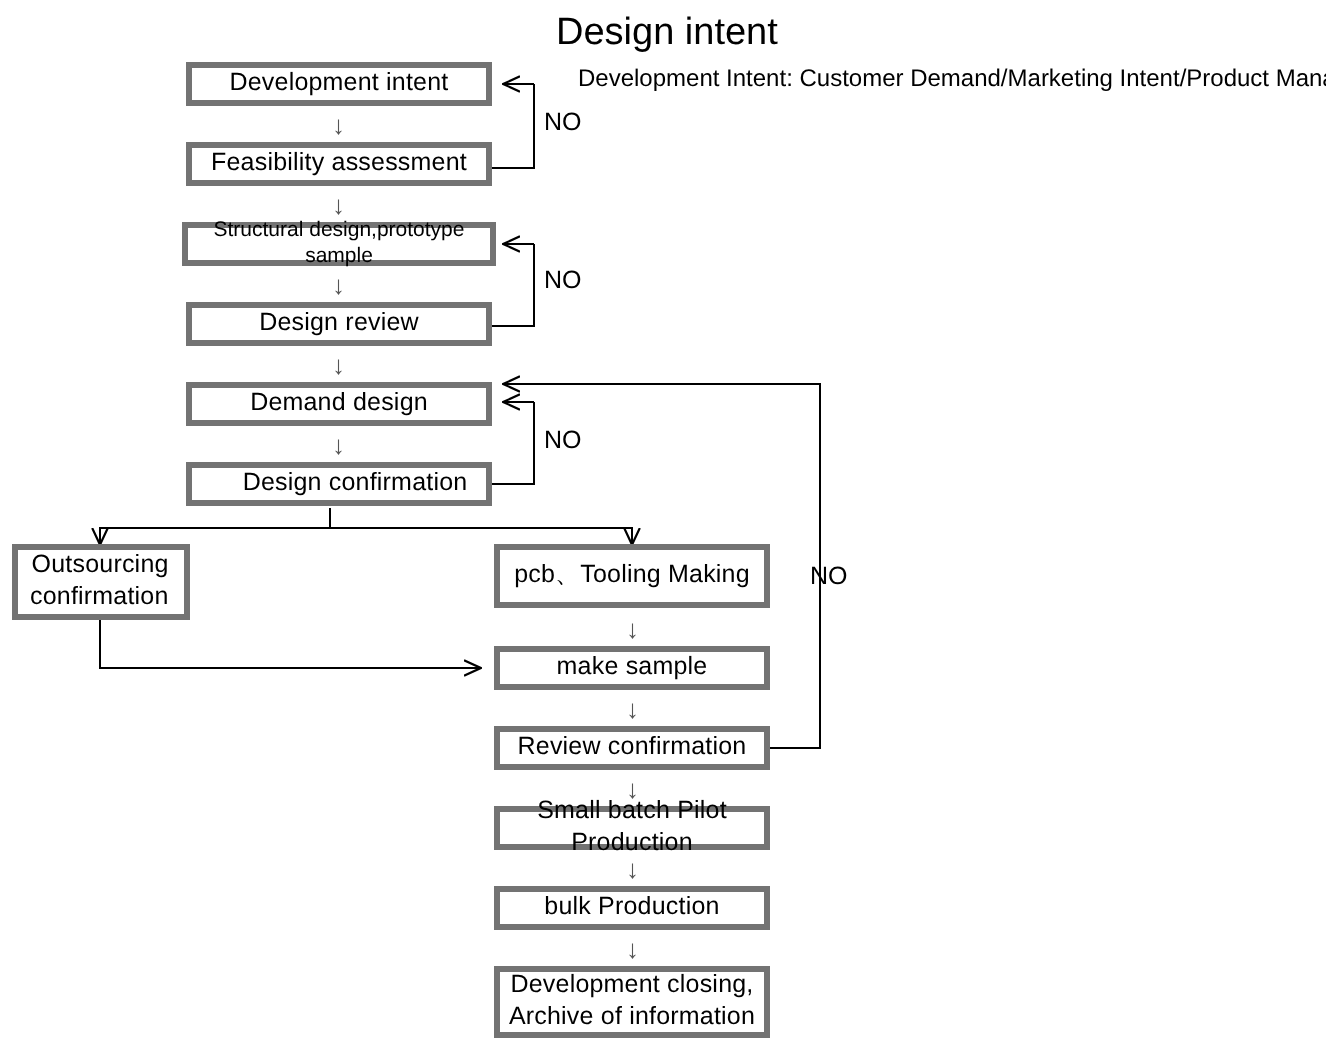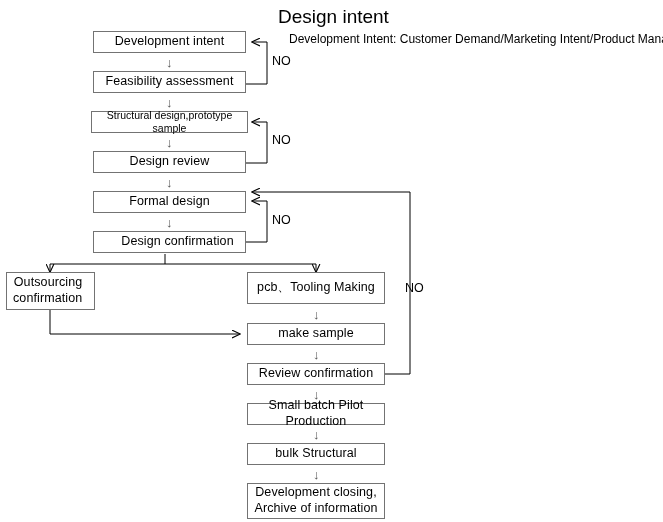--- a/index.html
+++ b/index.html
@@ -20,21 +20,21 @@
     position: absolute;
     left: 0;
     top: 0;
     width: 663px;
     height: 522px;
     pointer-events: none;
   }
   .node {
     position: absolute;
     box-sizing: border-box;
-    border: 1px solid #737373;
+    border: 3px solid #737373;
     background: #ffffff;
     display: flex;
     align-items: center;
     justify-content: center;
     text-align: center;
     font-size: 12.5px;
     line-height: 1.25;
     letter-spacing: 0.1px;
     white-space: pre-line;
     z-index: 2;
@@ -121,41 +121,41 @@
 
   <div class="node" style="left:93px; top:71px; width:153px; height:22px;">Feasibility assessment</div>
   <div class="vtick" style="left:166px; top:96px;">↓</div>
 
   <div class="node tight" style="left:91px; top:111px; width:157px; height:22px;">Structural design,prototype sample</div>
   <div class="vtick" style="left:166px; top:136px;">↓</div>
 
   <div class="node" style="left:93px; top:151px; width:153px; height:22px;">Design review</div>
   <div class="vtick" style="left:166px; top:176px;">↓</div>
 
-  <div class="node" style="left:93px; top:191px; width:153px; height:22px;">Formal design</div>
+  <div class="node" style="left:93px; top:191px; width:153px; height:22px;">Demand design</div>
   <div class="vtick" style="left:166px; top:216px;">↓</div>
 
   <div class="node" style="left:93px; top:231px; width:153px; height:22px;padding-left:16px;">Design confirmation</div>
 
   <div class="node leftal" style="left:6px; top:272px; width:89px; height:38px;">Outsourcing
 confirmation</div>
 
   <div class="node" style="left:247px; top:272px; width:138px; height:32px;">pcb、Tooling Making</div>
   <div class="vtick" style="left:313px; top:308px;">↓</div>
 
   <div class="node" style="left:247px; top:323px; width:138px; height:22px;">make sample</div>
   <div class="vtick" style="left:313px; top:348px;">↓</div>
 
   <div class="node" style="left:247px; top:363px; width:138px; height:22px;">Review confirmation</div>
   <div class="vtick" style="left:313px; top:388px;">↓</div>
 
   <div class="node" style="left:247px; top:403px; width:138px; height:22px;">Small batch Pilot Production</div>
   <div class="vtick" style="left:313px; top:428px;">↓</div>
 
-  <div class="node" style="left:247px; top:443px; width:138px; height:22px;">bulk Structural</div>
+  <div class="node" style="left:247px; top:443px; width:138px; height:22px;">bulk Production</div>
   <div class="vtick" style="left:313px; top:468px;">↓</div>
 
   <div class="node" style="left:247px; top:483px; width:138px; height:36px;">Development closing,
 Archive of information</div>
 
   <div class="label" style="left:272px; top:55px;">NO</div>
   <div class="label" style="left:272px; top:134px;">NO</div>
   <div class="label" style="left:272px; top:214px;">NO</div>
   <div class="label" style="left:405px; top:282px;">NO</div>
 

